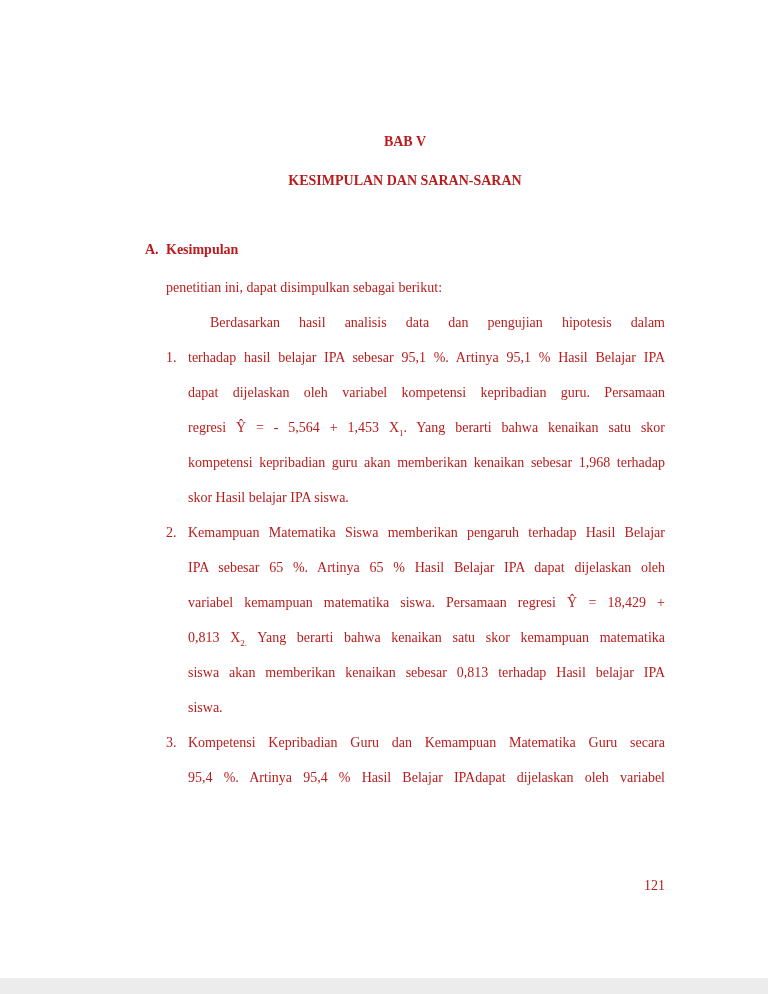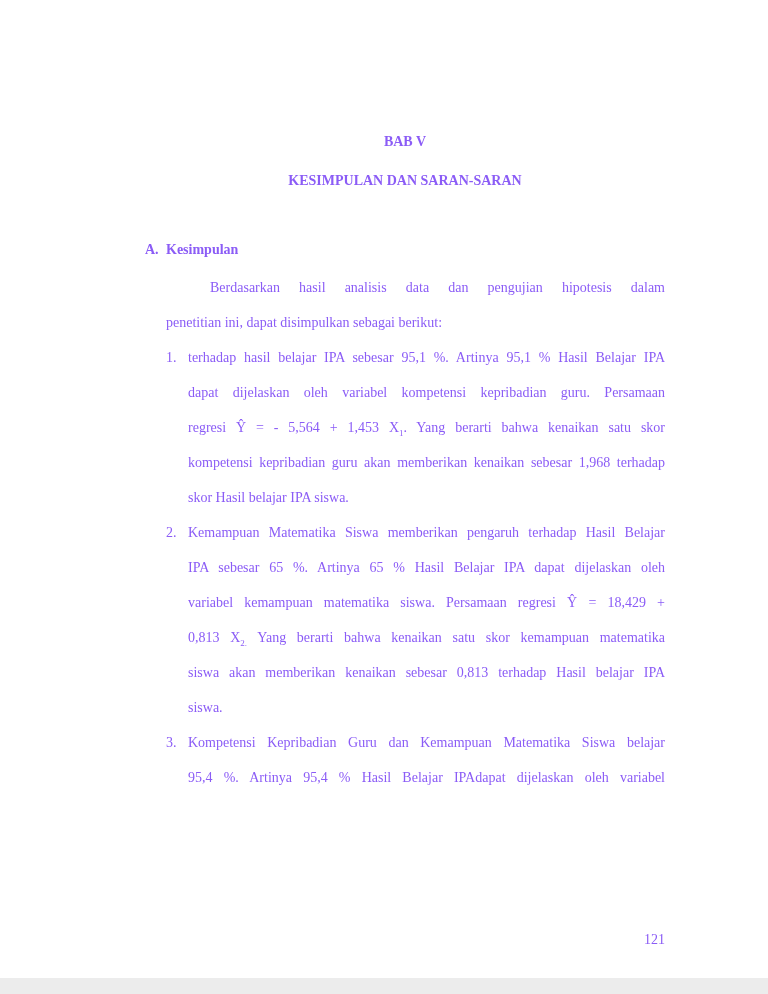--- a/index.html
+++ b/index.html
@@ -3,21 +3,21 @@
 <meta charset="utf-8">
 <style>
   html, body { margin: 0; padding: 0; background: #ffffff; }
   .page {
     position: relative;
     width: 768px;
     height: 994px;
     background: #ffffff;
     font-family: "Liberation Serif", "DejaVu Serif", serif;
     font-size: 14px;
-    color: #8b5cf6;
+    color: #b91c1c;
     overflow: hidden;
   }
   .content {
     position: absolute;
     left: 145px;
     top: 0;
     width: 520px;
     padding-top: 134px;
   }
   .title, .subtitle {
@@ -49,21 +49,21 @@
     text-align: left;
   }
   .jline {
     text-align: justify;
     text-align-last: justify;
   }
   .first { text-indent: 44px; }
   sub { font-size: 9px; line-height: 0; }
   .page-number {
     position: absolute;
-    top: 932px;
+    top: 878px;
     right: 103px;
     font-size: 14px;
     line-height: 16px;
   }
   .bottom-strip {
     position: absolute;
     left: 0;
     right: 0;
     bottom: 0;
     height: 16px;
@@ -77,22 +77,22 @@
   <div class="content">
 
     <div class="title">BAB V</div>
     <div class="subtitle">KESIMPULAN DAN SARAN-SARAN</div>
 
     <div class="section-head">
       <span class="sec-label">A.</span><span>Kesimpulan</span>
     </div>
 
     <div class="intro">
+      <div class="line">penetitian ini, dapat disimpulkan sebagai berikut:</div>
       <div class="line jline first">Berdasarkan hasil analisis data dan pengujian hipotesis dalam</div>
-      <div class="line">penetitian ini, dapat disimpulkan sebagai berikut:</div>
     </div>
 
     <div class="item">
       <span class="num">1.</span>
       <div class="line jline">terhadap hasil belajar IPA sebesar 95,1 %. Artinya 95,1 % Hasil Belajar IPA</div>
       <div class="line jline">dapat dijelaskan oleh variabel kompetensi kepribadian guru. Persamaan</div>
       <div class="line jline"><span>regresi Ŷ = - 5,564 + 1,453 X</span><sub>1</sub><span>. Yang berarti bahwa kenaikan satu skor</span></div>
       <div class="line jline">kompetensi kepribadian guru akan memberikan kenaikan sebesar 1,968 terhadap</div>
       <div class="line">skor Hasil belajar IPA siswa.</div>
     </div>
@@ -102,21 +102,21 @@
       <div class="line jline">Kemampuan Matematika Siswa memberikan pengaruh terhadap Hasil Belajar</div>
       <div class="line jline">IPA sebesar 65 %. Artinya 65 % Hasil Belajar IPA dapat dijelaskan oleh</div>
       <div class="line jline">variabel kemampuan matematika siswa. Persamaan regresi Ŷ = 18,429 +</div>
       <div class="line jline"><span>0,813 X</span><sub>2.</sub><span> Yang berarti bahwa kenaikan satu skor kemampuan matematika</span></div>
       <div class="line jline">siswa akan memberikan kenaikan sebesar 0,813 terhadap Hasil belajar IPA</div>
       <div class="line">siswa.</div>
     </div>
 
     <div class="item">
       <span class="num">3.</span>
-      <div class="line jline">Kompetensi Kepribadian Guru dan Kemampuan Matematika Siswa belajar</div>
+      <div class="line jline">Kompetensi Kepribadian Guru dan Kemampuan Matematika Guru secara</div>
       <div class="line jline">95,4 %. Artinya 95,4 % Hasil Belajar IPAdapat dijelaskan oleh variabel</div>
     </div>
 
   </div>
 
   <div class="page-number">121</div>
   <div class="bottom-strip"></div>
 </div>
 
 </body></html>

